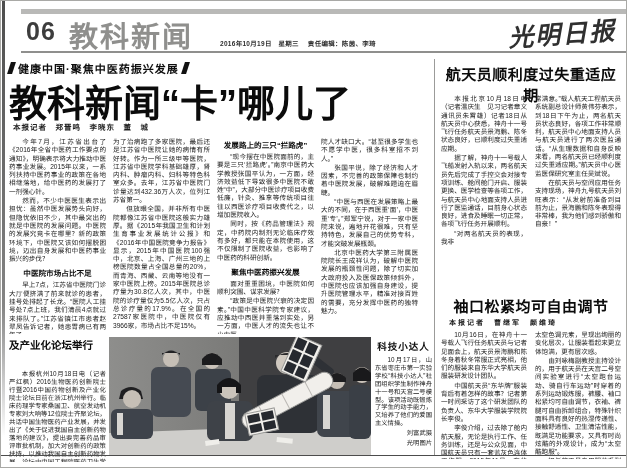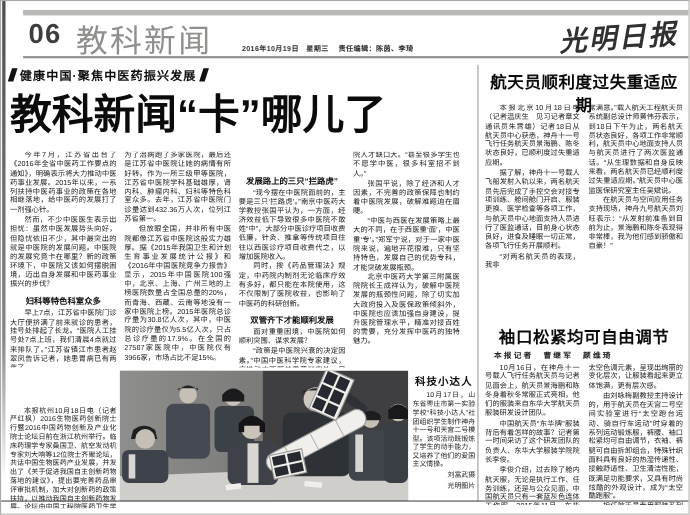--- a/index.html
+++ b/index.html
@@ -9,39 +9,39 @@
     background:#ffffff; border:1px solid #a9a9a6; overflow:hidden;
     font-family:"Liberation Sans", sans-serif; color:#1b1b1b;
   }
   .abs { position:absolute; }
   
   .scan-edge { left:1px; top:0; width:3px; height:436px;
     background:linear-gradient(180deg,#2e2e2e 0%,#6f6f6f 70%,rgba(140,140,140,0) 100%); opacity:.85; }
   
   .topband { left:20px; right:0; top:8px; height:5px; background:#b9b9b7; }
   .pagenum { left:25px; top:16px; font-size:25px; font-weight:700; color:#3d3d3d; letter-spacing:1px; }
-  .section-title { left:68px; top:12px; font-size:29px; font-weight:400; color:#8f8f8d; letter-spacing:2px; }
+  .section-title { left:68px; top:12px; font-size:29px; font-weight:700; color:#8f8f8d; letter-spacing:2px; }
   .dateline { left:219px; top:37px; font-size:6.5px; font-weight:700; color:#2e2e2e; letter-spacing:.3px; }
   .masthead { right:10px; top:13px; font-size:25px; font-weight:700; font-style:italic;
     font-family:"DejaVu Serif", serif; color:#303030; letter-spacing:2px; transform:rotate(-4deg); }
   .header-rule { left:20px; right:0; top:50px; height:2px; background:#8f8f8d; }
   
   .kicker { left:8px; top:60px; height:14px; font-size:11px; font-weight:900; color:#0e0e0e;
     display:flex; align-items:center; gap:4px; letter-spacing:1px; }
   .kbar { display:inline-block; width:5px; height:12px; background:#111; transform:skewX(-18deg); }
   .headline { left:8px; top:72px; width:424px; font-size:38px; font-weight:900; color:#0b0b0b;
     white-space:nowrap; letter-spacing:0; }
   .byline-main { left:12px; top:120px; font-size:7.5px; font-weight:700; color:#1f1f1f; letter-spacing:1px; }
   .col { top:137px; height:196px; width:97px; overflow:hidden; }
   .c1 { left:8px; } .c2 { left:112px; } .c3 { left:216px; } .c4 { left:320px; }
   .bp { font-size:6.6px; line-height:8.3px; text-align:justify; text-indent:2em;
     color:#191919; margin:0 0 1px 0; }
   .cont { text-indent:0; }
   .sub { font-size:7.6px; font-weight:800; text-align:center; margin:4px 0 3px; color:#0d0d0d; }
-  .gap-top { margin-top:20px; }
+  .gap-top { margin-top:1px; }
   
   .v-divider { left:433px; top:58px; height:397px; width:1px; background:#9b9b99; }
   .sb-title { left:440px; width:180px; text-align:center; font-size:15px; font-weight:900; color:#0b0b0b; letter-spacing:.5px; }
   .t-space { top:62px; } .t-suit { top:294px; }
   .sb-byline { left:448px; top:316px; width:172px; font-size:7px; font-weight:700; color:#222; letter-spacing:2px; }
   .sbcol { width:86px; overflow:hidden; }
   .sb1 { top:94px; height:194px; } .sb2 { top:330px; height:128px; }
   .sla { left:440px; } .slb { left:534px; }
   
   .forum-title { left:8px; top:338px; width:97px; font-size:10.5px; font-weight:900;
@@ -73,36 +73,37 @@
   </div>
   <div class="abs masthead">光明日报</div>
   <div class="abs header-rule"></div>
 
   <div class="abs kicker">
     <span class="kbar"></span>
     <span>健康中国·聚焦中医药振兴发展</span>
     <span class="kbar"></span>
   </div>
   <h1 class="abs headline">教科新闻“卡”哪儿了</h1>
+  <div class="abs byline-main">本报记者　郑晋鸣　李晓东　董　城</div>
 
   <div class="abs col c1">
     <p class="bp">今年7月，江苏省出台了《2016年全省中医药工作要点的通知》，明确表示将大力推动中医药事业发展。2015年以来，一系列扶持中医药事业的政策在各地相继落地，给中医药的发展打了一剂强心针。</p>
     <p class="bp">然而，不少中医医生表示出担忧：虽然中医发展势头向好，但隐忧依旧不少，其中最突出的就是中医院的发展问题。中医院的发展究竟卡在哪里？新的政策环境下，中医院又该如何摆脱困境，迈出自身发展和中医药事业振兴的步伐？</p>
-    <h4 class="sub">妇科等特色科室众多</h4>
+    <h4 class="sub">中医院市场占比不足</h4>
     <p class="bp">早上7点，江苏省中医院门诊大厅便挤满了前来就诊的患者，挂号处排起了长龙。“医院人工挂号处7点上班，我们清晨4点就过来排队了。”江苏省镇江市患者赵翠凤告诉记者，她患胃病已有两年了，</p>
   </div>
   <div class="abs col c2">
     <p class="bp cont">为了治病跑了多家医院，最后还是江苏省中医院让她的病情有所好转。作为一所三级甲等医院，江苏省中医院学科基础雄厚，肾内科、肿瘤内科、妇科等特色科室众多。去年，江苏省中医院门诊量达到432.36万人次，位列江苏省第一。</p>
     <p class="bp">但放眼全国，并非所有中医院都像江苏省中医院这般实力雄厚。据《2015年我国卫生和计划生育事业发展统计公报》和《2016年中国医院竞争力报告》显示，2015年中国医院100强中，北京、上海、广州三地的上榜医院数量占全国总量的20%，而青海、西藏、云南等地没有一家中医院上榜。2015年医院总诊疗量为30.8亿人次，其中，中医院的诊疗量仅为5.5亿人次，只占总诊疗量的17.9%。在全国的27587家医院中，中医院仅有3966家，市场占比不足15%。</p>
   </div>
   <div class="abs col c3">
     <h4 class="sub gap-top">发展路上的三只“拦路虎”</h4>
     <p class="bp">“现今摆在中医院面前的，主要是三只‘拦路虎’。”南京中医药大学教授张国平认为，一方面，经济效益低下导致很多中医院不敢姓“中”，大部分中医诊疗项目收费低廉，针灸、推拿等传统项目往往以西医诊疗项目收费代之，以增加医院收入。</p>
     <p class="bp">同时，按《药品管理法》规定，中药院内制剂无论临床疗效有多好，都只能在本院使用，这不仅限制了医院收益，也影响了中医药的科研创新。</p>
-    <h4 class="sub">双管齐下才能顺利发展</h4>
+    <h4 class="sub">聚焦中医药振兴发展</h4>
     <p class="bp">面对重重困境，中医院如何顺利突围、谋求发展？</p>
     <p class="bp">“政策是中医院兴衰的决定因素。”中国中医科学院专家建议，应推动中西医并重落到实处，另一方面，中医人才的流失也让不少中医</p>
   </div>
   <div class="abs col c4">
     <p class="bp cont">院人才缺口大。“甚至很多学生也不愿学中医，很多科室招不到人。”</p>
     <p class="bp">张国平说，除了经济和人才因素，不完善的政策保障也制约着中医院发展，破解难题迫在眉睫。</p>
     <p class="bp">“中医与西医在发展策略上最大的不同，在于西医重‘面’，中医重‘专’。”郑军宁说，对于一家中医院来说，遍地开花很难，只有坚持特色，发展自己的优势专科，才能突破发展瓶颈。</p>
     <p class="bp">北京中医药大学第三附属医院院长王成祥认为，破解中医院发展的瓶颈性问题，除了切实加大政府投入及医保政策倾斜外，中医院也应该加强自身建设，提升医院管理水平，精准对接百姓的需要，充分发挥中医药的独特魅力。</p>
   </div>
 
@@ -126,20 +127,21 @@
     <p class="bp">中国航天员“东华牌”服装背后有着怎样的故事？记者第一时间采访了这个研发团队的负责人、东华大学服装学院院长李俊。</p>
     <p class="bp">李俊介绍，过去除了舱内航天服，无论是执行工作、任务训练，还是与公众见面，中国航天员只有一套蓝灰色连体工作服。2015年11月，东华大学承接了航天员专用服装系列化设计任务，组建了多学科的18人研发设计团队，设计研发</p>
   </div>
   <div class="abs sbcol sb2 slb">
     <p class="bp cont">太空色调元素，呈现出绚丽的变化层次，让服装看起来更立体饱满，更有层次感。</p>
     <p class="bp">由刘咏梅副教授主持设计的，用于航天员在天宫二号空间实验室进行“太空跑台运动、骑自行车运动”时穿着的系列运动锻炼服，裤腰、袖口松紧均可自由调节，衣袖、裤腿可自由拆卸组合，特殊针织面料具有良好的热湿传递性、接触舒适性、卫生清洁性能，既满足功能要求，又具有时尚炫酷的外观设计，成为“太空酷跑服”。</p>
     <p class="bp">担任航天员专用服装系列化设计项目技术总指导的中国工程院院士、东华大学俞建勇教授介绍：“从20世纪90年代我国正式启动载人航天工程以来…</p>
   </div>
 
   <div class="abs forum-title">
+    <div>及产业化论坛举行</div>
   </div>
   <div class="abs forum-body">
     <p class="bp">本报杭州10月18日电（记者严红枫）2016生物医药创新院士行暨2016中国药物创新及产业化院士论坛日前在浙江杭州举行。临床药理学专家桑国卫、航空发动机专家刘大响等12位院士齐聚论坛，共话中国生物医药产业发展，并发出了《关于促进我国自主创新药物落地的建议》，提出要完善药品审评审批机制，加大对创新药的政策扶持，以推动我国自主创新药物发展。论坛由中国工程院医药卫生学部、中国药促会、浙江省科协、杭州市科委等共同主办。</p>
   </div>
 
   <figure class="abs photo">
     <svg width="262" height="118" viewBox="0 0 262 118">
       <defs>
         <linearGradient id="wall" x1="0" y1="0" x2="1" y2="0">
           <stop offset="0" stop-color="#8e8e8c"></stop>

